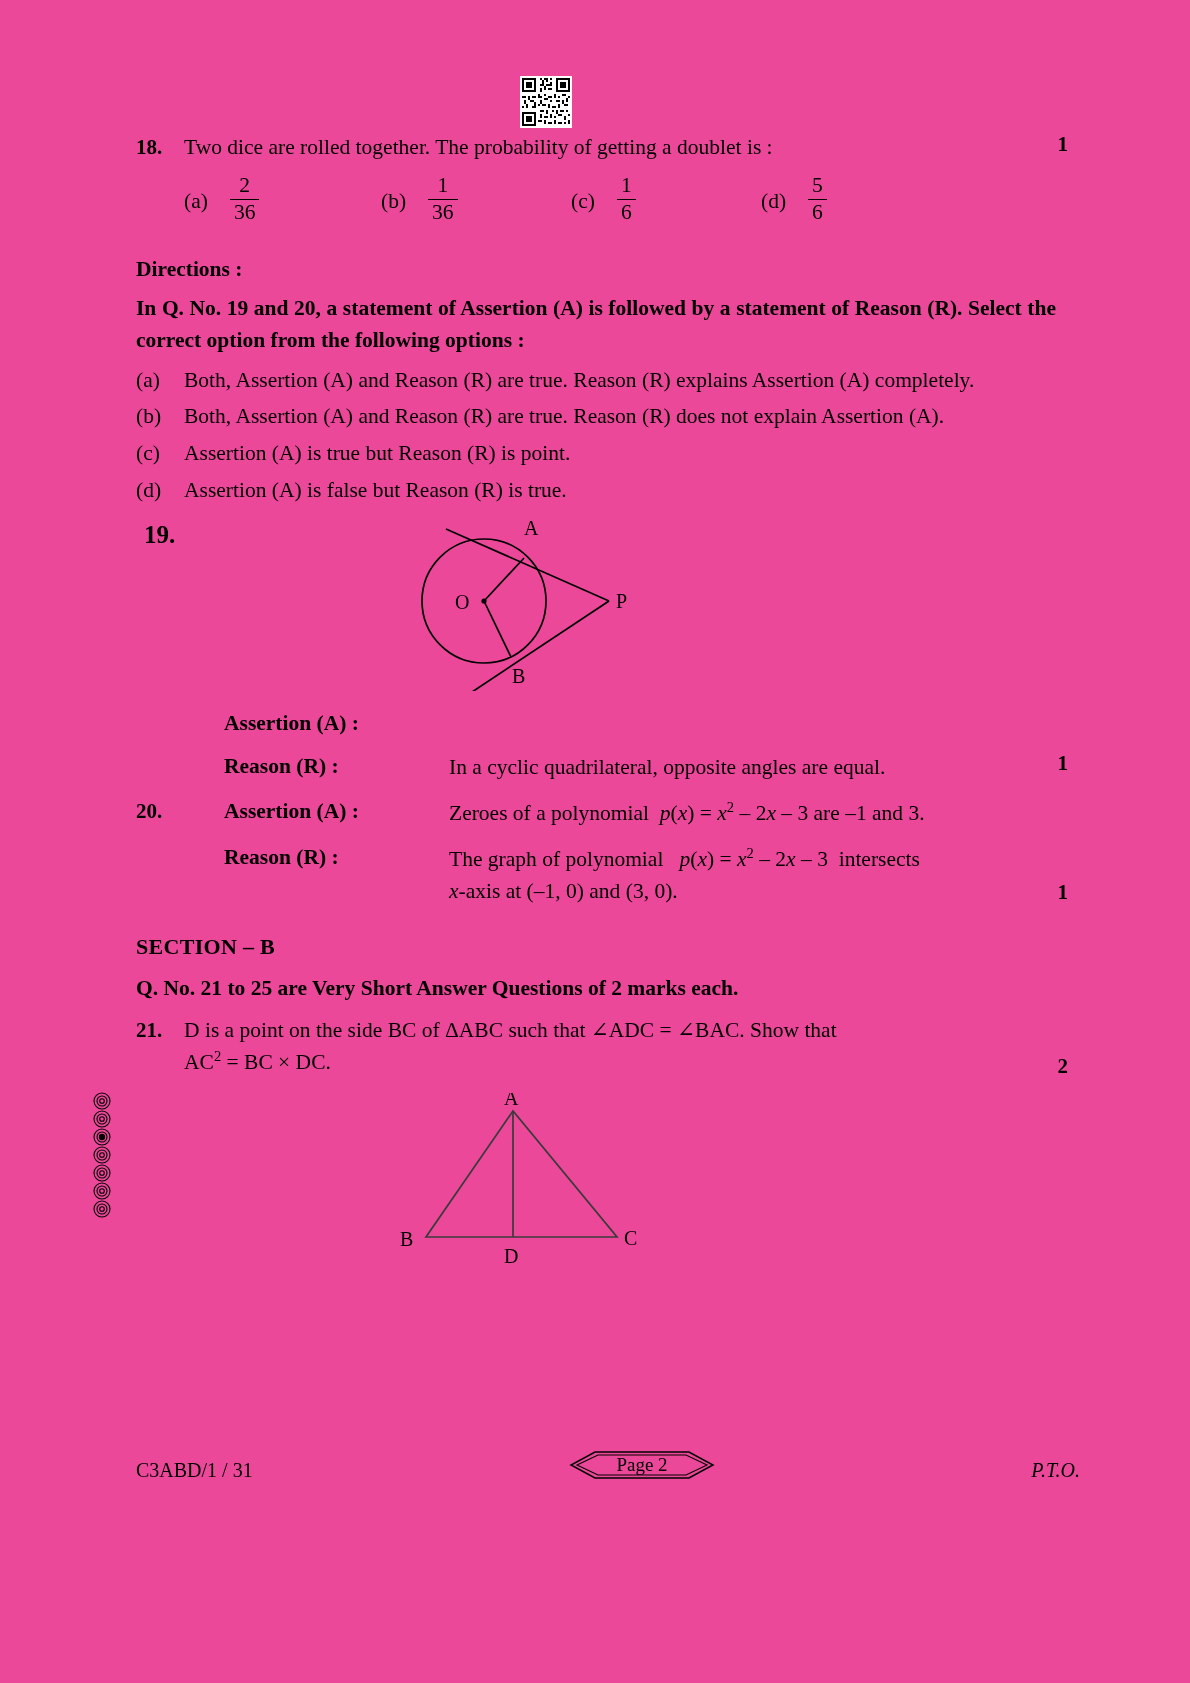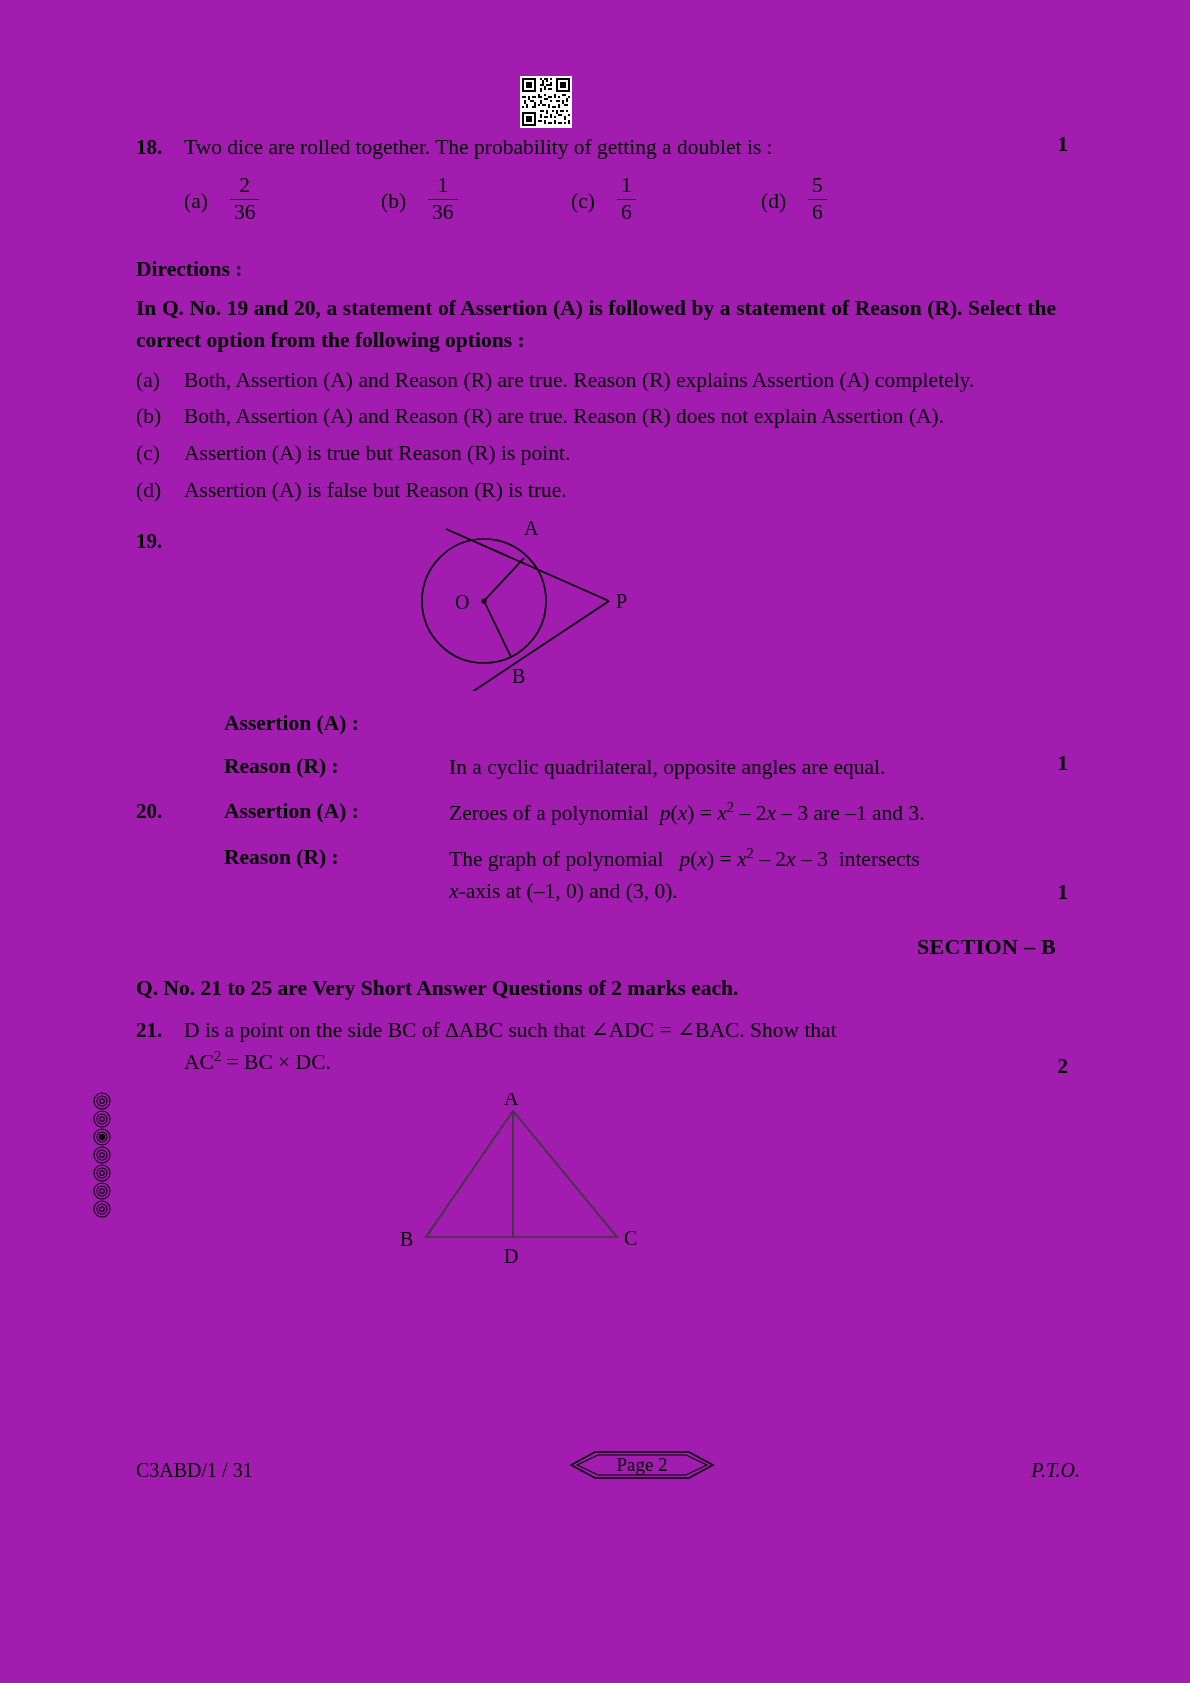--- a/index.html
+++ b/index.html
@@ -9,21 +9,21 @@
   }
   body {
     font-family: "Liberation Serif", "DejaVu Serif", serif;
     color: #000000;
   }
   .page {
     position: relative;
     width: 1190px;
     height: 1683px;
     margin: 0 auto;
-    background: #a21caf;
+    background: #ec4899;
     overflow: hidden;
     text-decoration: underline;
   }
 
   
   .qr-wrap {
     position: absolute;
     left: 520px;
     top: 76px;
     width: 52px;
@@ -115,25 +115,24 @@
   .dir-opt .txt.jfy { text-align-last: left; }
 
   
   .fig-circle {
     position: relative;
     height: 185px;
     margin-top: 4px;
   }
   .fig-circle .q19num {
     position: absolute;
-    left: 0;
+    left: 8px;
     top: 10px;
     font-weight: bold;
-    font-size: 21px;
-    margin-top: 8px;
+    font-size: 25px;
   }
   .fig-circle svg {
     position: absolute;
     left: 268px;
     top: 0;
   }
 
   
   .ar-row {
     display: flex;
@@ -162,21 +161,21 @@
     text-align: justify;
   }
   .ar-row .ar-text.nojust { text-align: left; }
 
   
   .mi { font-style: italic; }
   .sup { font-size: 0.68em; vertical-align: super; }
 
   
   .section-head {
-    text-align: right;
+    text-align: left;
     font-weight: bold;
     font-size: 22px;
     margin-top: 26px;
     letter-spacing: 0.3px;
   }
   .section-sub {
     font-weight: bold;
     font-size: 21.5px;
     margin-top: 16px;
   }

